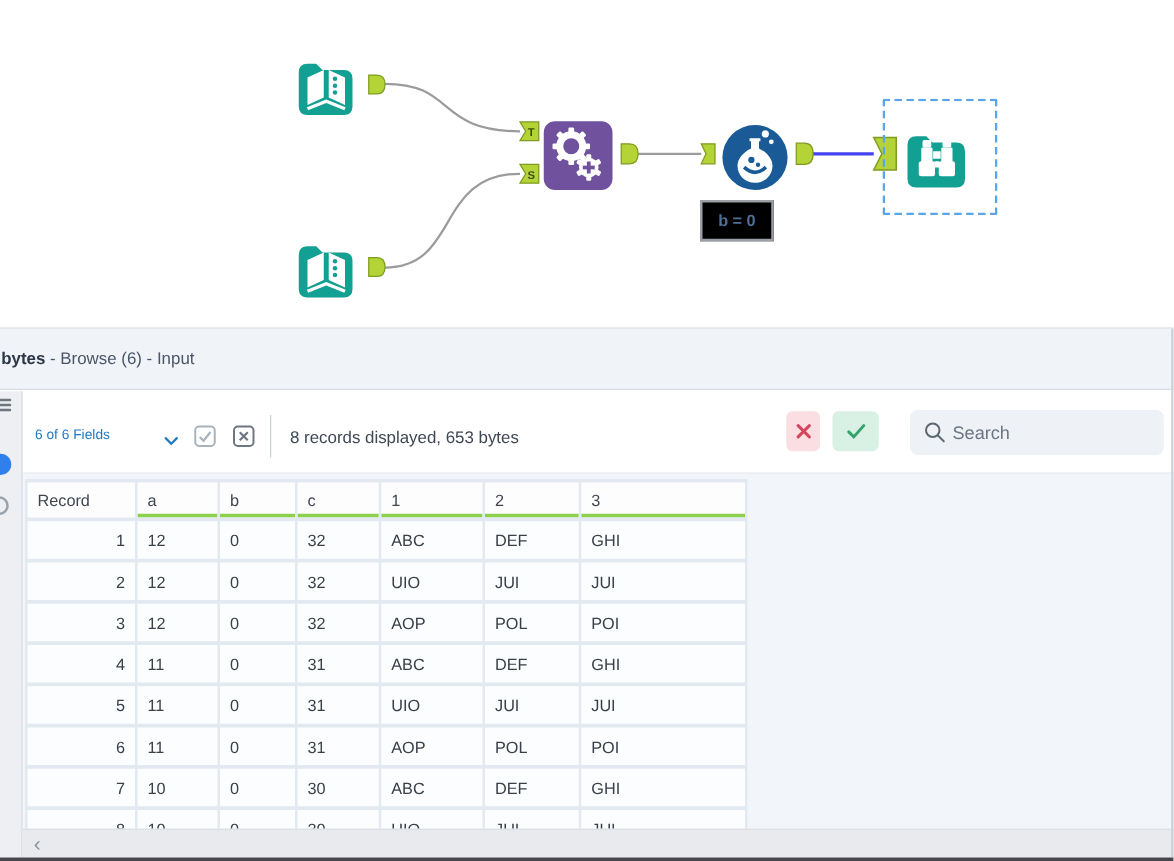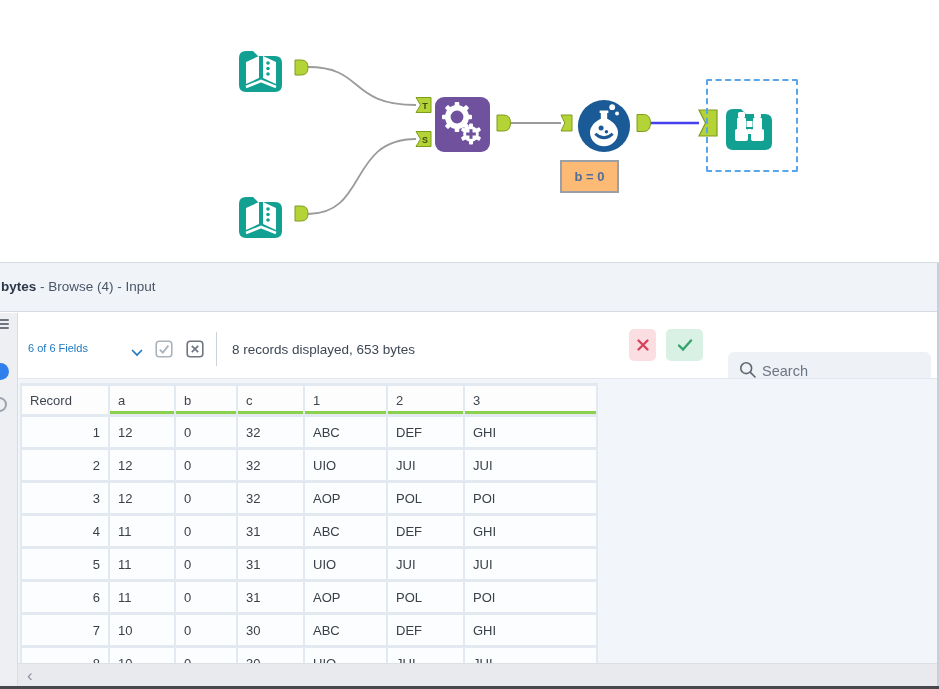--- a/index.html
+++ b/index.html
@@ -6,21 +6,21 @@
   #app{position:relative;width:939px;height:689px;overflow:hidden;
        font-family:"Liberation Sans",sans-serif;background:#fff;}
 
   
   #canvas{position:absolute;left:0;top:0;width:939px;height:262px;background:#fff;}
   #wires{position:absolute;left:0;top:0;}
   .tool{position:absolute;}
   .sel-box{position:absolute;left:706px;top:79px;width:88px;height:89px;
            border:2px dashed #58a5ea;border-radius:2px;background:transparent;}
   .annotation{position:absolute;left:560px;top:160px;width:59px;height:33px;
-              background:#fdba74;border:2px solid #9aa0a6;box-sizing:border-box;
+              background:#000000;border:2px solid #9aa0a6;box-sizing:border-box;
               display:flex;align-items:center;justify-content:center;
               font-size:13px;font-weight:700;color:#4f6f96;}
 
   
   #panel-top-border{position:absolute;left:0;top:262px;width:939px;height:1px;background:#d7dce2;}
   #panel-header{position:absolute;left:0;top:263px;width:939px;height:49px;
                 background:#f0f4f8;border-bottom:1px solid #d7dce2;box-sizing:border-box;}
   #panel-title{position:absolute;left:1px;top:16px;font-size:13.5px;color:#4a5568;white-space:nowrap;}
   #panel-title b{color:#2d3748;font-weight:700;}
 
@@ -30,21 +30,21 @@
   .fields-chevron{position:absolute;left:131px;top:349px;}
   .icon-btn{position:absolute;top:340px;width:18px;height:18px;}
   #chk-on{left:155px;} #chk-x{left:186px;}
   .vsep{position:absolute;left:216px;top:332px;width:1px;height:34px;background:#ccd2d9;}
   .records-label{position:absolute;left:232px;top:342px;font-size:13.5px;color:#3e4754;}
   .btn-x{position:absolute;left:629px;top:329px;width:27px;height:32px;border-radius:5px;
          background:#fadee2;display:flex;align-items:center;justify-content:center;cursor:pointer;}
   .btn-check{position:absolute;left:666px;top:329px;width:37px;height:32px;border-radius:5px;
          background:#d9f0e4;display:flex;align-items:center;justify-content:center;cursor:pointer;}
   .searchbox{position:absolute;left:728px;top:328px;width:203px;height:36px;
-             background:#eef1f6;border-radius:6px;margin-top:24px;}
+             background:#eef1f6;border-radius:6px;}
   .searchbox input{position:absolute;left:32px;top:0;width:165px;height:36px;border:none;outline:none;
              background:transparent;font-family:"Liberation Sans",sans-serif;font-size:14.5px;color:#3e4754;}
   .searchbox input::placeholder{color:#6a7684;opacity:1;}
   .search-ic{position:absolute;left:11px;top:9px;}
 
   
   #left-strip{position:absolute;left:0;top:313px;width:18px;height:373px;background:#edeff2;
               border-right:1px solid #d9dce1;box-sizing:border-box;overflow:hidden;}
   .strip-list{position:absolute;left:-5px;top:6px;width:14px;height:13px;}
   .strip-list div{height:2px;background:#6f7680;margin-bottom:2px;border-radius:1px;}
@@ -207,21 +207,21 @@
       </span>
     </div>
 
     <div class="annotation">b = 0</div>
   </div>
 
   <div id="panel-top-border"></div>
 
   <div id="panel-header">
     <div id="panel-title">
-      <b>bytes</b><span> - Browse (4) - Input</span>
+      <b>bytes</b><span> - Browse (6) - Input</span>
     </div>
   </div>
 
   <div id="toolbar"></div>
 
   <div class="fields-label">6 of 6 Fields</div>
   <svg class="fields-chevron" width="12" height="8" viewBox="0 0 12 8">
     <path d="M1.5,1.5 L6,6 L10.5,1.5" stroke="#1f78c1" stroke-width="1.7" fill="none" stroke-linecap="round"></path>
   </svg>
 

